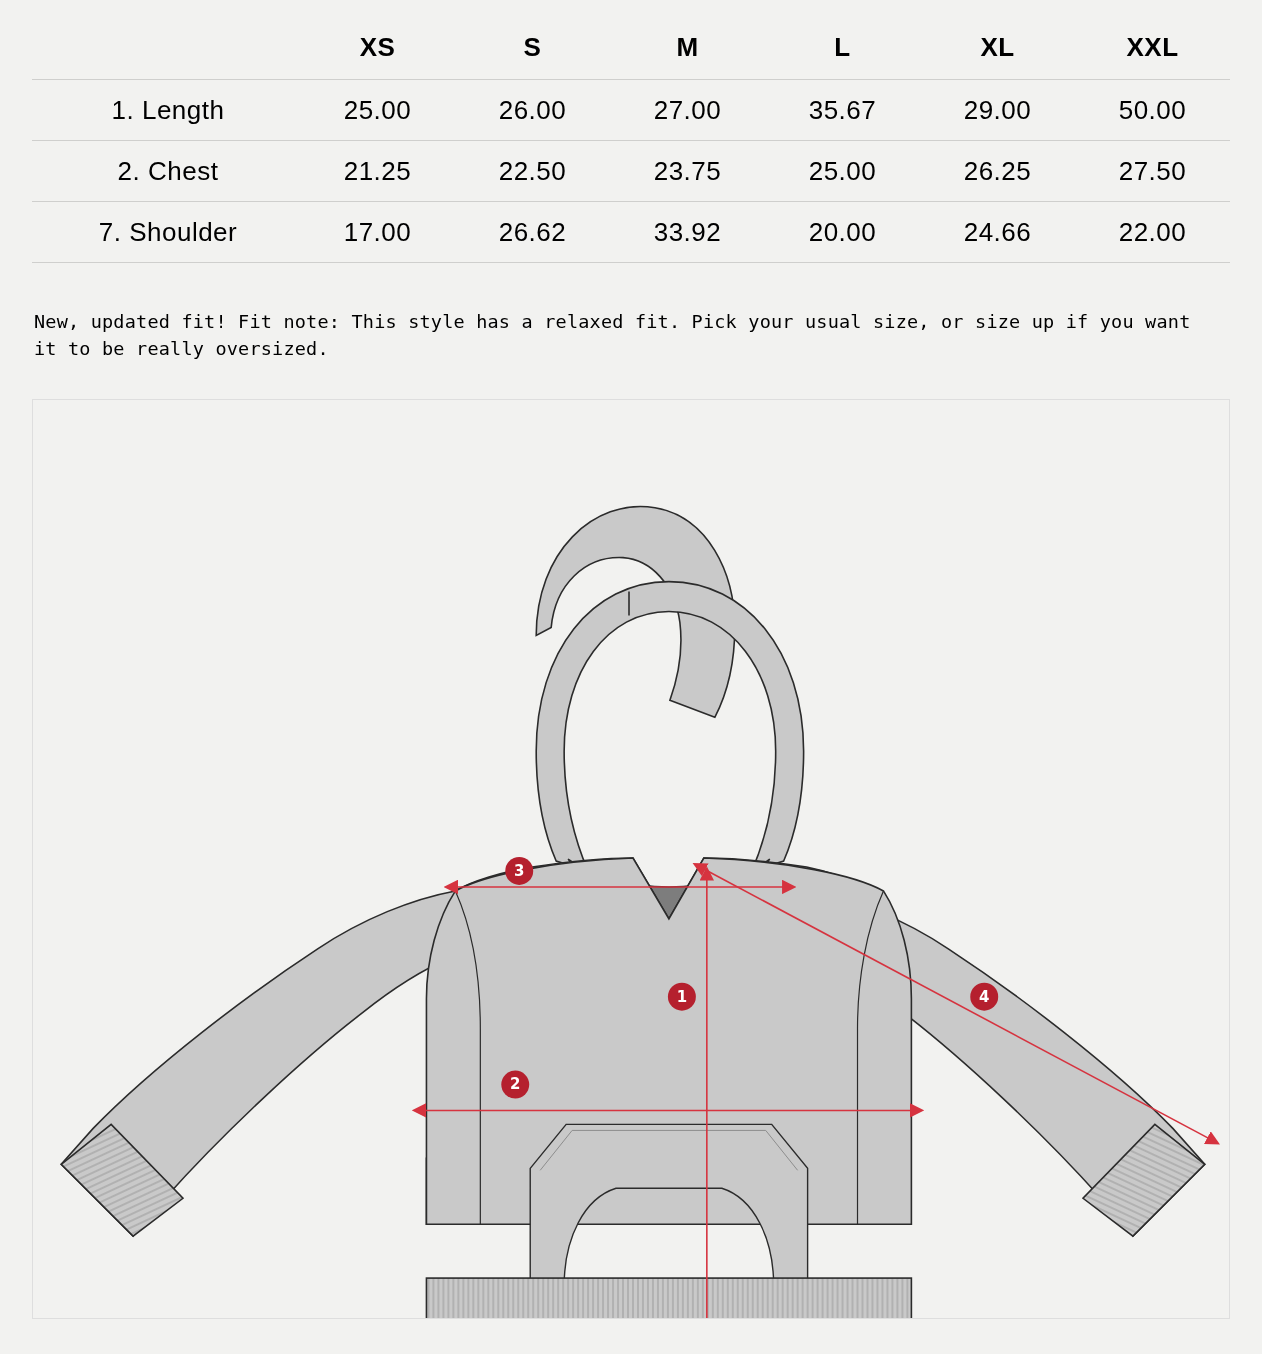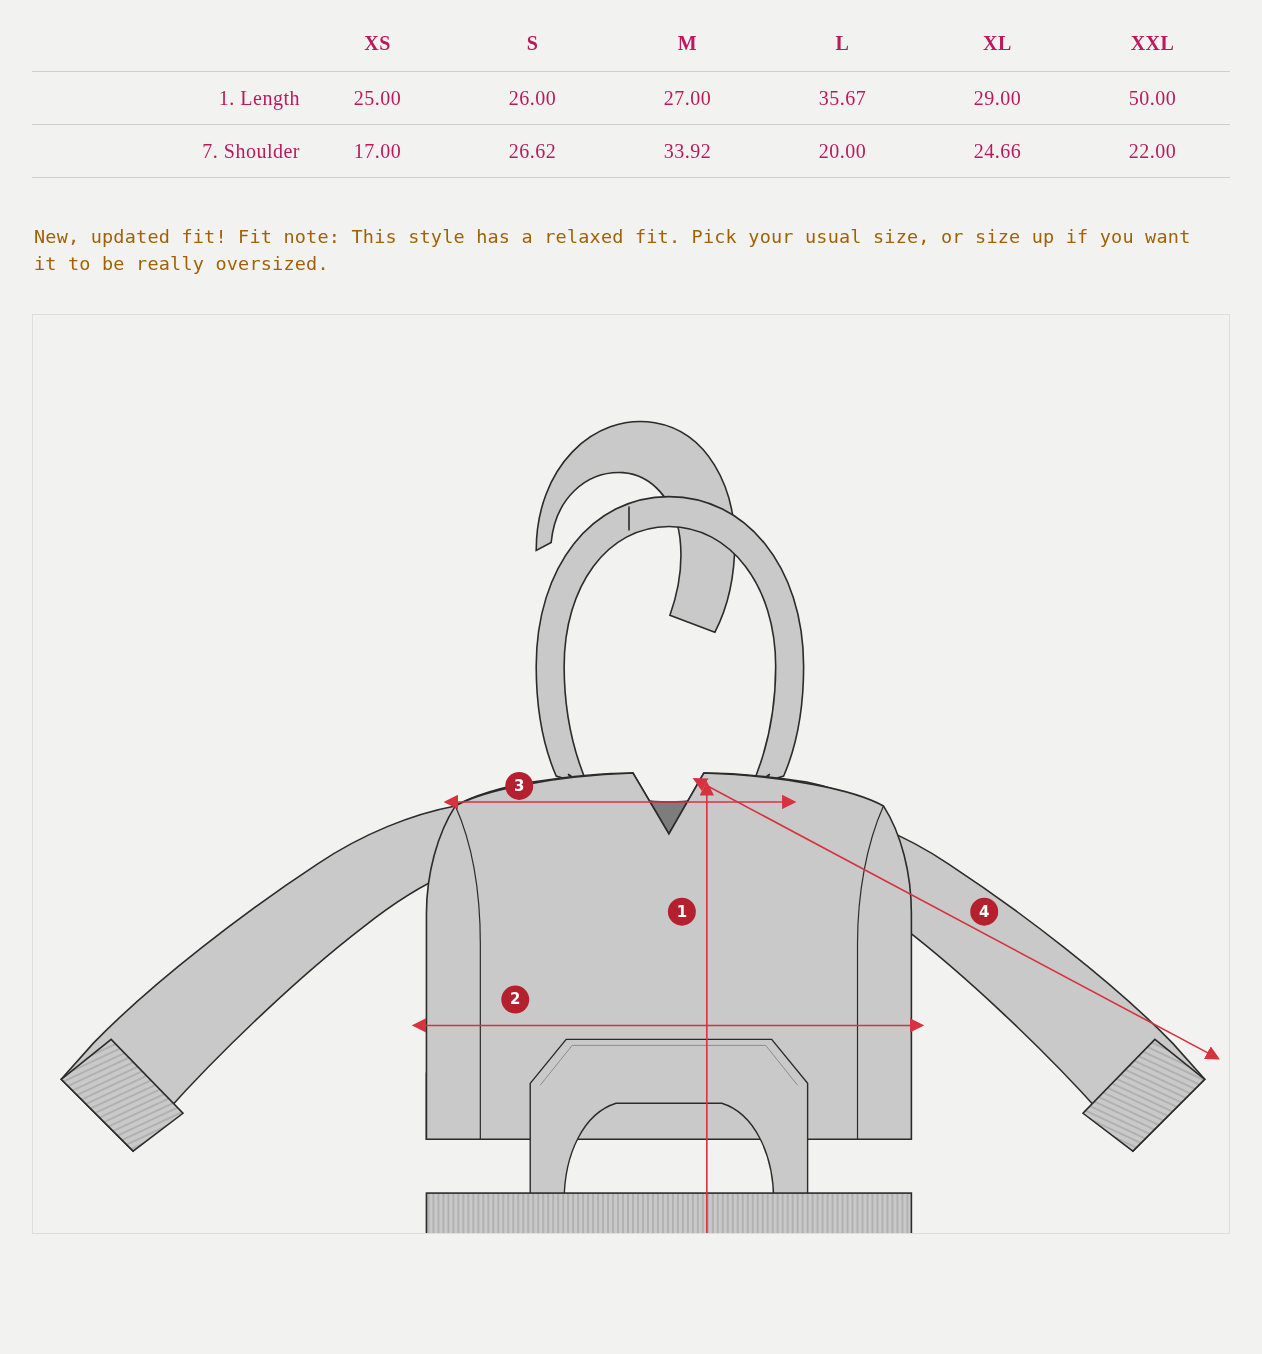--- a/index.html
+++ b/index.html
@@ -26,54 +26,54 @@
 
   
   table.size-table {
     width: 1198px;
     border-collapse: collapse;
     margin-top: 10px;
     table-layout: fixed;
   }
   table.size-table th,
   table.size-table td {
-    font-family: Liberation Serif, serif;
-    font-size: 20px;
+    font-family: Liberation Sans, sans-serif;
+    font-size: 26px;
     font-weight: normal;
-    color: #be185d;
+    color: #000000;
     padding: 15px 0 14px 0;
     text-align: center;
     border-bottom: 1px solid #cfcfcd;
     letter-spacing: 0.5px;
   }
   table.size-table thead th {
     font-weight: bold;
     padding-top: 22px;
     padding-bottom: 16px;
   }
   table.size-table th.row-head,
   table.size-table td.row-head {
-    text-align: right;
+    text-align: center;
     padding-left: 4px;
     width: 268px;
     margin-left: 10px;
   }
   table.size-table thead th.row-head {
     border-bottom: 1px solid #cfcfcd;
   }
   table.size-table col.size-col { width: 155px; }
 
   
   .fit-note {
     margin: 46px 0 0 2px;
     width: 1190px;
     font-family: "DejaVu Sans Mono", monospace;
     font-size: 18.5px;
     line-height: 1.45;
-    color: #a16207;
+    color: #000000;
     letter-spacing: 0.2px;
   }
 
   
   .diagram-box {
     margin-top: 36px;
     width: 1198px;
     height: 920px;
     border: 1px solid #dedede;
     box-sizing: border-box;
@@ -123,20 +123,29 @@
     </thead>
     <tbody>
       <tr>
         <td class="row-head">1. Length</td>
         <td>25.00</td>
         <td>26.00</td>
         <td>27.00</td>
         <td>35.67</td>
         <td>29.00</td>
         <td>50.00</td>
+      </tr>
+      <tr>
+        <td class="row-head">2. Chest</td>
+        <td>21.25</td>
+        <td>22.50</td>
+        <td>23.75</td>
+        <td>25.00</td>
+        <td>26.25</td>
+        <td>27.50</td>
       </tr>
       <tr>
         <td class="row-head">7. Shoulder</td>
         <td>17.00</td>
         <td>26.62</td>
         <td>33.92</td>
         <td>20.00</td>
         <td>24.66</td>
         <td>22.00</td>
       </tr>

